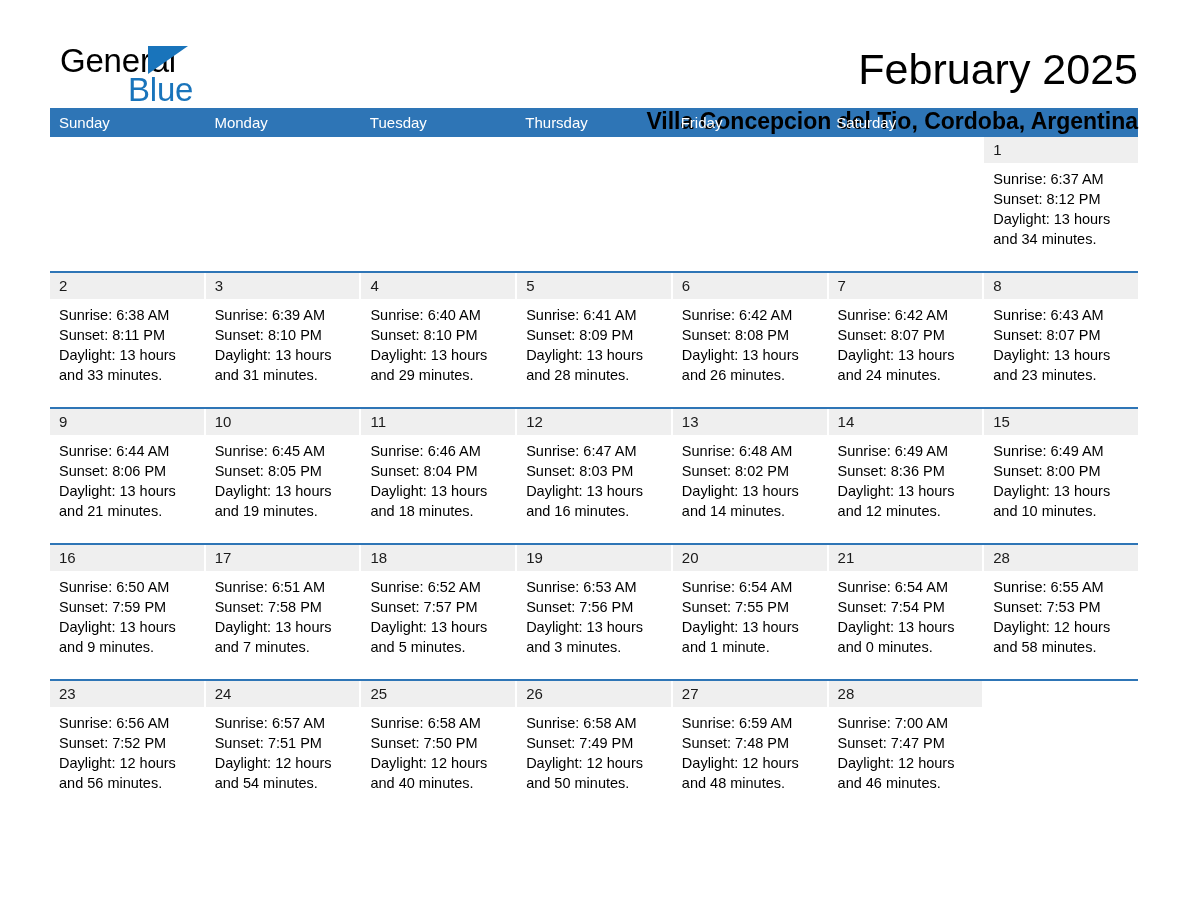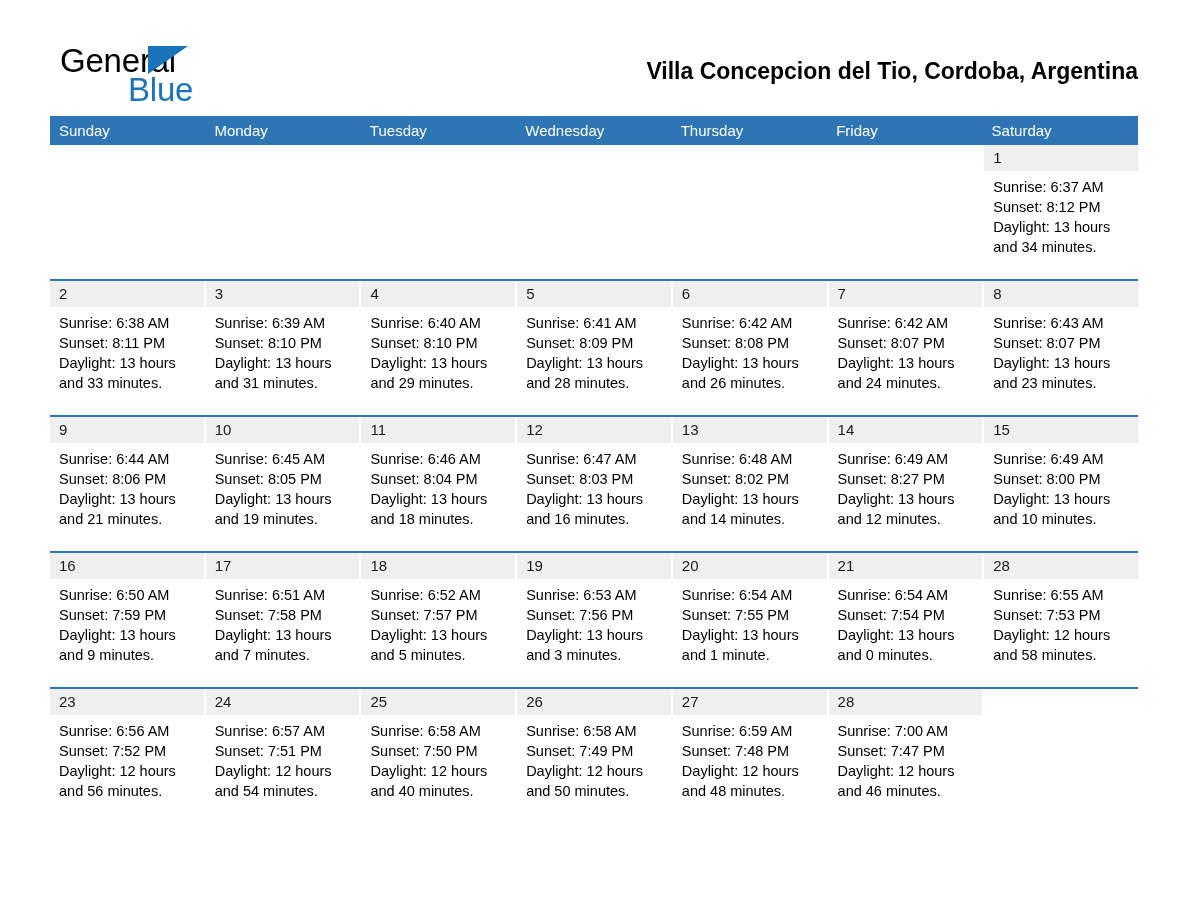--- a/index.html
+++ b/index.html
@@ -79,21 +79,21 @@
   .location {
     font-size: 23px;
     line-height: 30px;
     font-weight: bold;
     color: #000000;
     margin: 12px 0 2px 0;
   }
 
   
   .calendar {
-    margin-top: 18px;
+    margin-top: 10px;
     width: 1088px;
   }
   .weekdays {
     display: grid;
     grid-template-columns: repeat(7, 1fr);
     background: #2e75b6;
     height: 29px;
   }
   .weekday {
     color: #ffffff;
@@ -145,30 +145,30 @@
 
 <div class="page">
 
   <div class="top">
     <div class="logo">
       <span class="logo-general">General</span>
       <span class="logo-tri"></span>
       <span class="logo-blue">Blue</span>
     </div>
     <div class="titles">
+      <h1 class="month-title">February 2025</h1>
       <h2 class="location">Villa Concepcion del Tio, Cordoba, Argentina</h2>
     </div>
   </div>
 
   <div class="calendar">
     <div class="weekdays">
       <div class="weekday">Sunday</div>
       <div class="weekday">Monday</div>
       <div class="weekday">Tuesday</div>
-      <div class="weekday">Wednesday</div>
       <div class="weekday">Thursday</div>
       <div class="weekday">Friday</div>
       <div class="weekday">Saturday</div>
     </div>
     <div id="weeks-container">
         <div class="week">
           <div class="cell blank">
             <div class="daynum-band"><span class="daynum"></span></div>
           </div>
           <div class="cell blank">
@@ -304,21 +304,21 @@
               <div class="cell-line">Sunrise: 6:48 AM</div>
               <div class="cell-line">Sunset: 8:02 PM</div>
               <div class="cell-line">Daylight: 13 hours</div>
               <div class="cell-line">and 14 minutes.</div>
             </div>
           </div>
           <div class="cell">
             <div class="daynum-band"><span class="daynum">14</span></div>
             <div class="cell-body">
               <div class="cell-line">Sunrise: 6:49 AM</div>
-              <div class="cell-line">Sunset: 8:27 PM</div>
+              <div class="cell-line">Sunset: 8:36 PM</div>
               <div class="cell-line">Daylight: 13 hours</div>
               <div class="cell-line">and 12 minutes.</div>
             </div>
           </div>
           <div class="cell">
             <div class="daynum-band"><span class="daynum">15</span></div>
             <div class="cell-body">
               <div class="cell-line">Sunrise: 6:49 AM</div>
               <div class="cell-line">Sunset: 8:00 PM</div>
               <div class="cell-line">Daylight: 13 hours</div>

